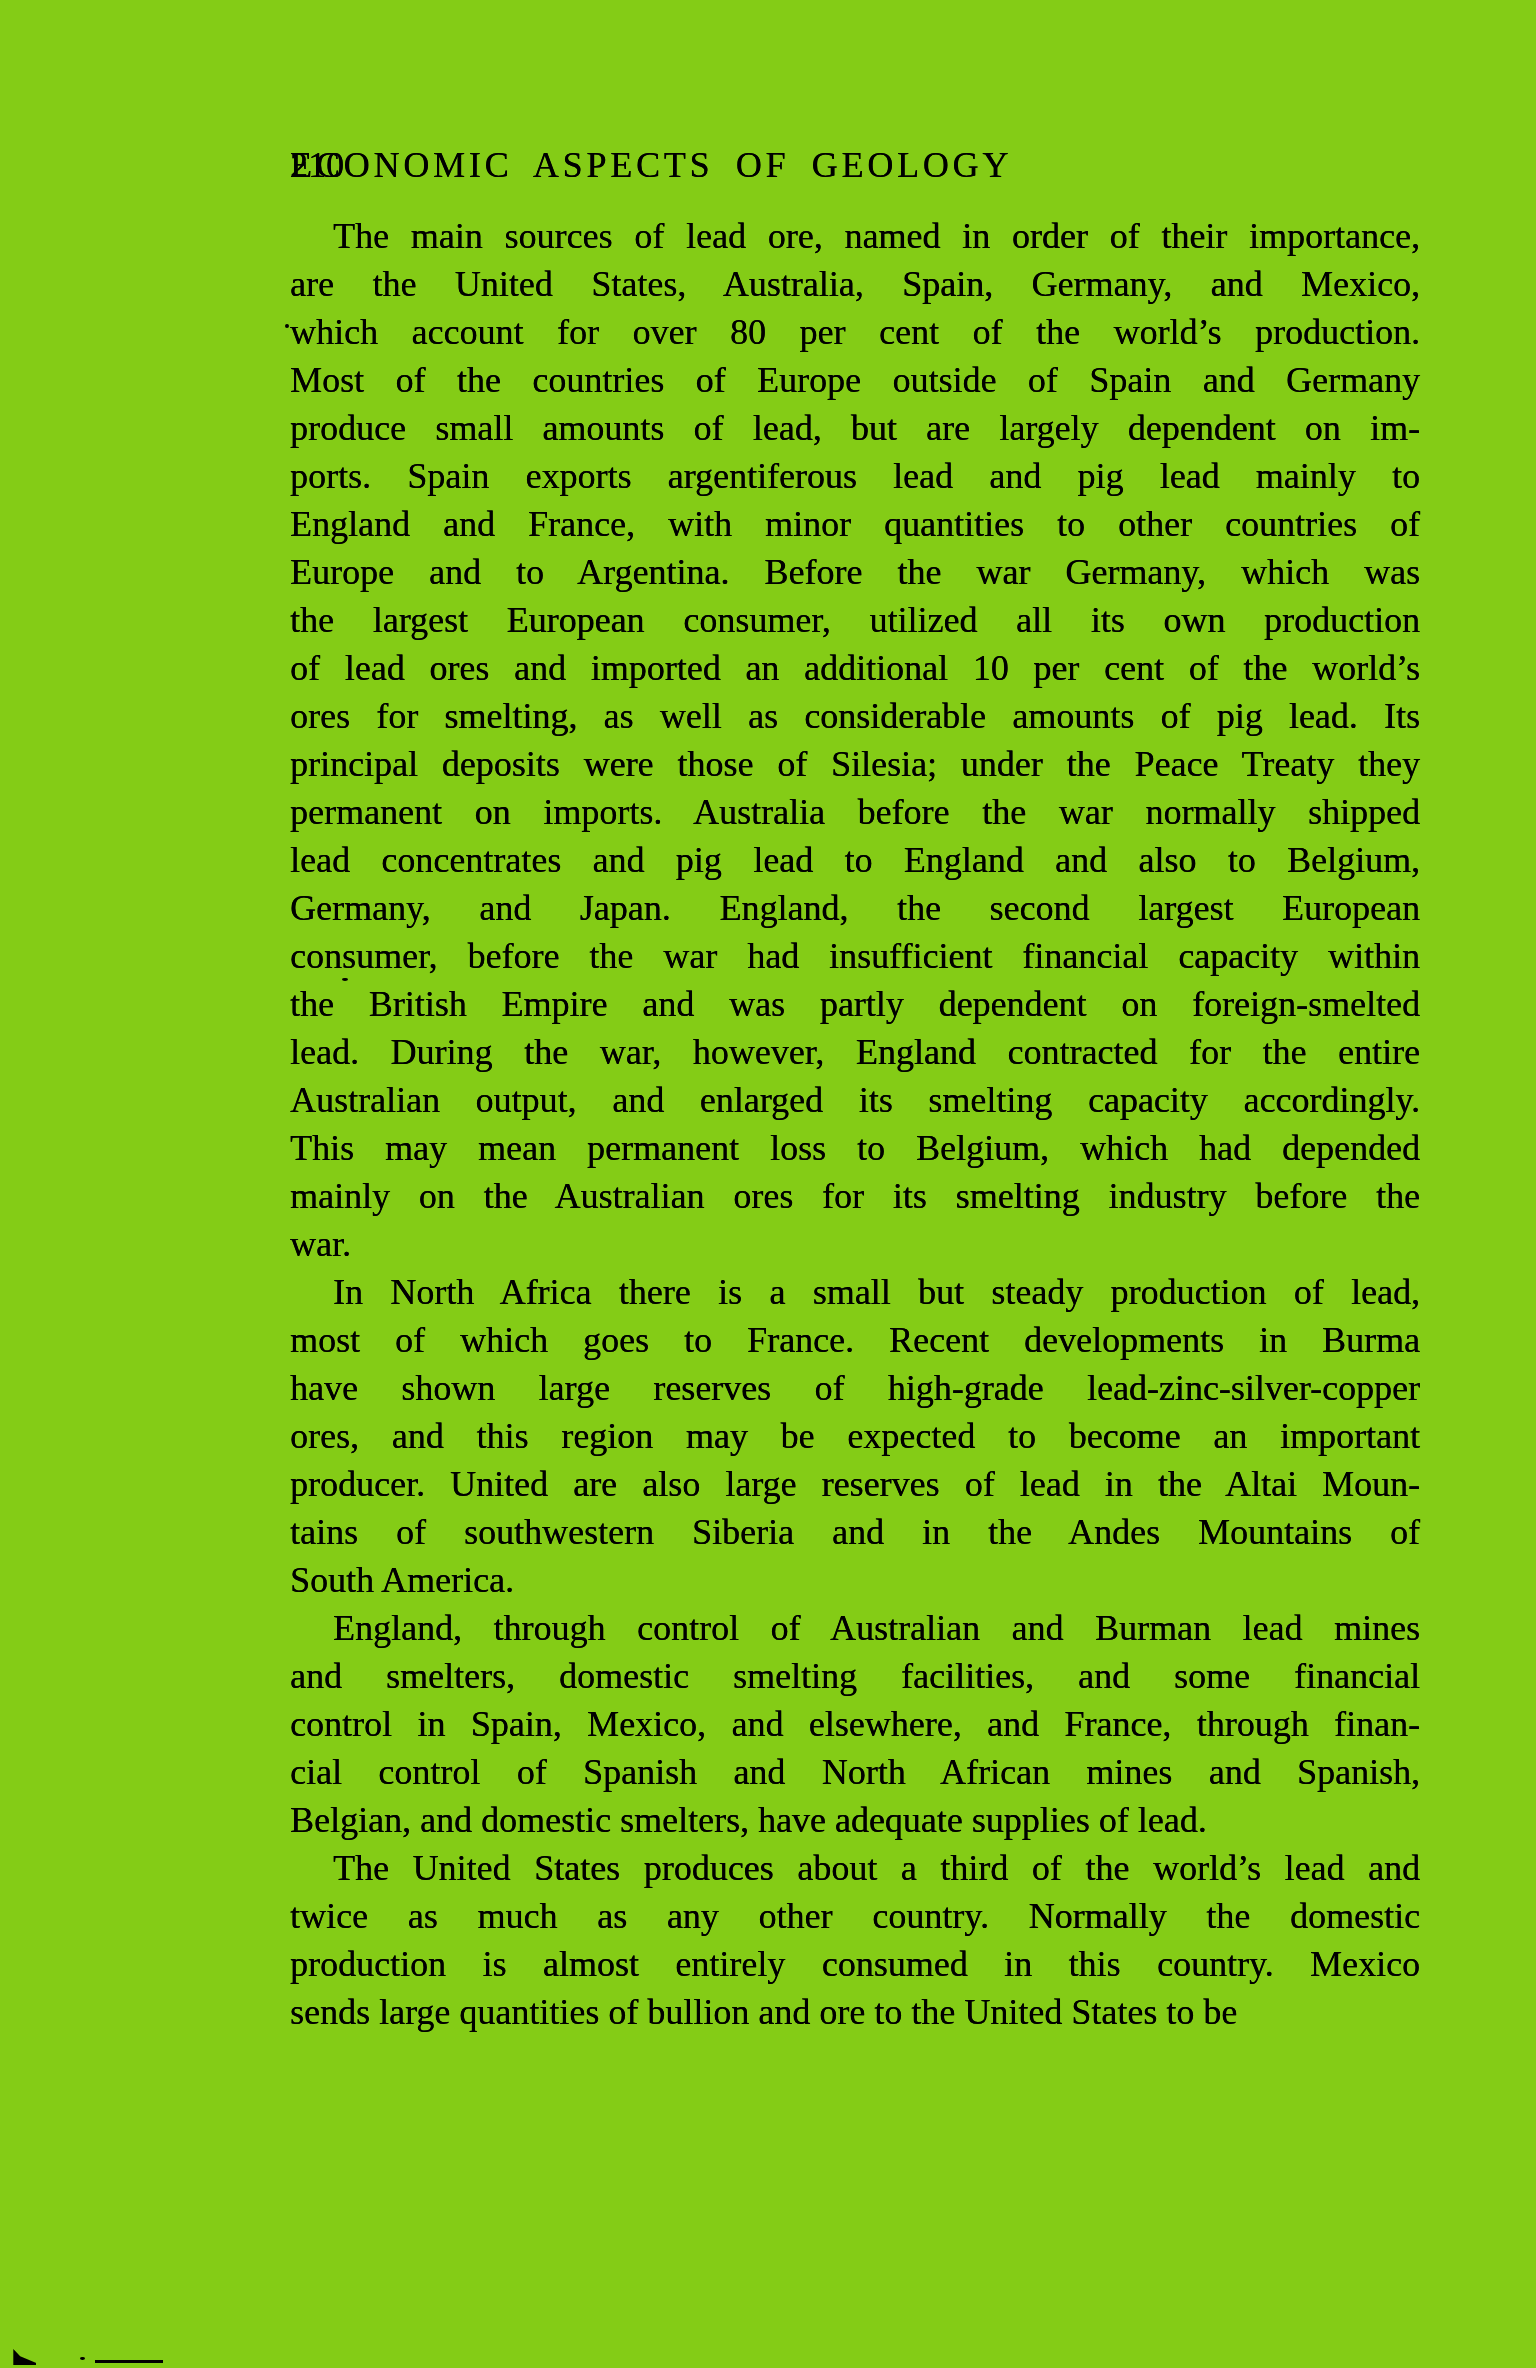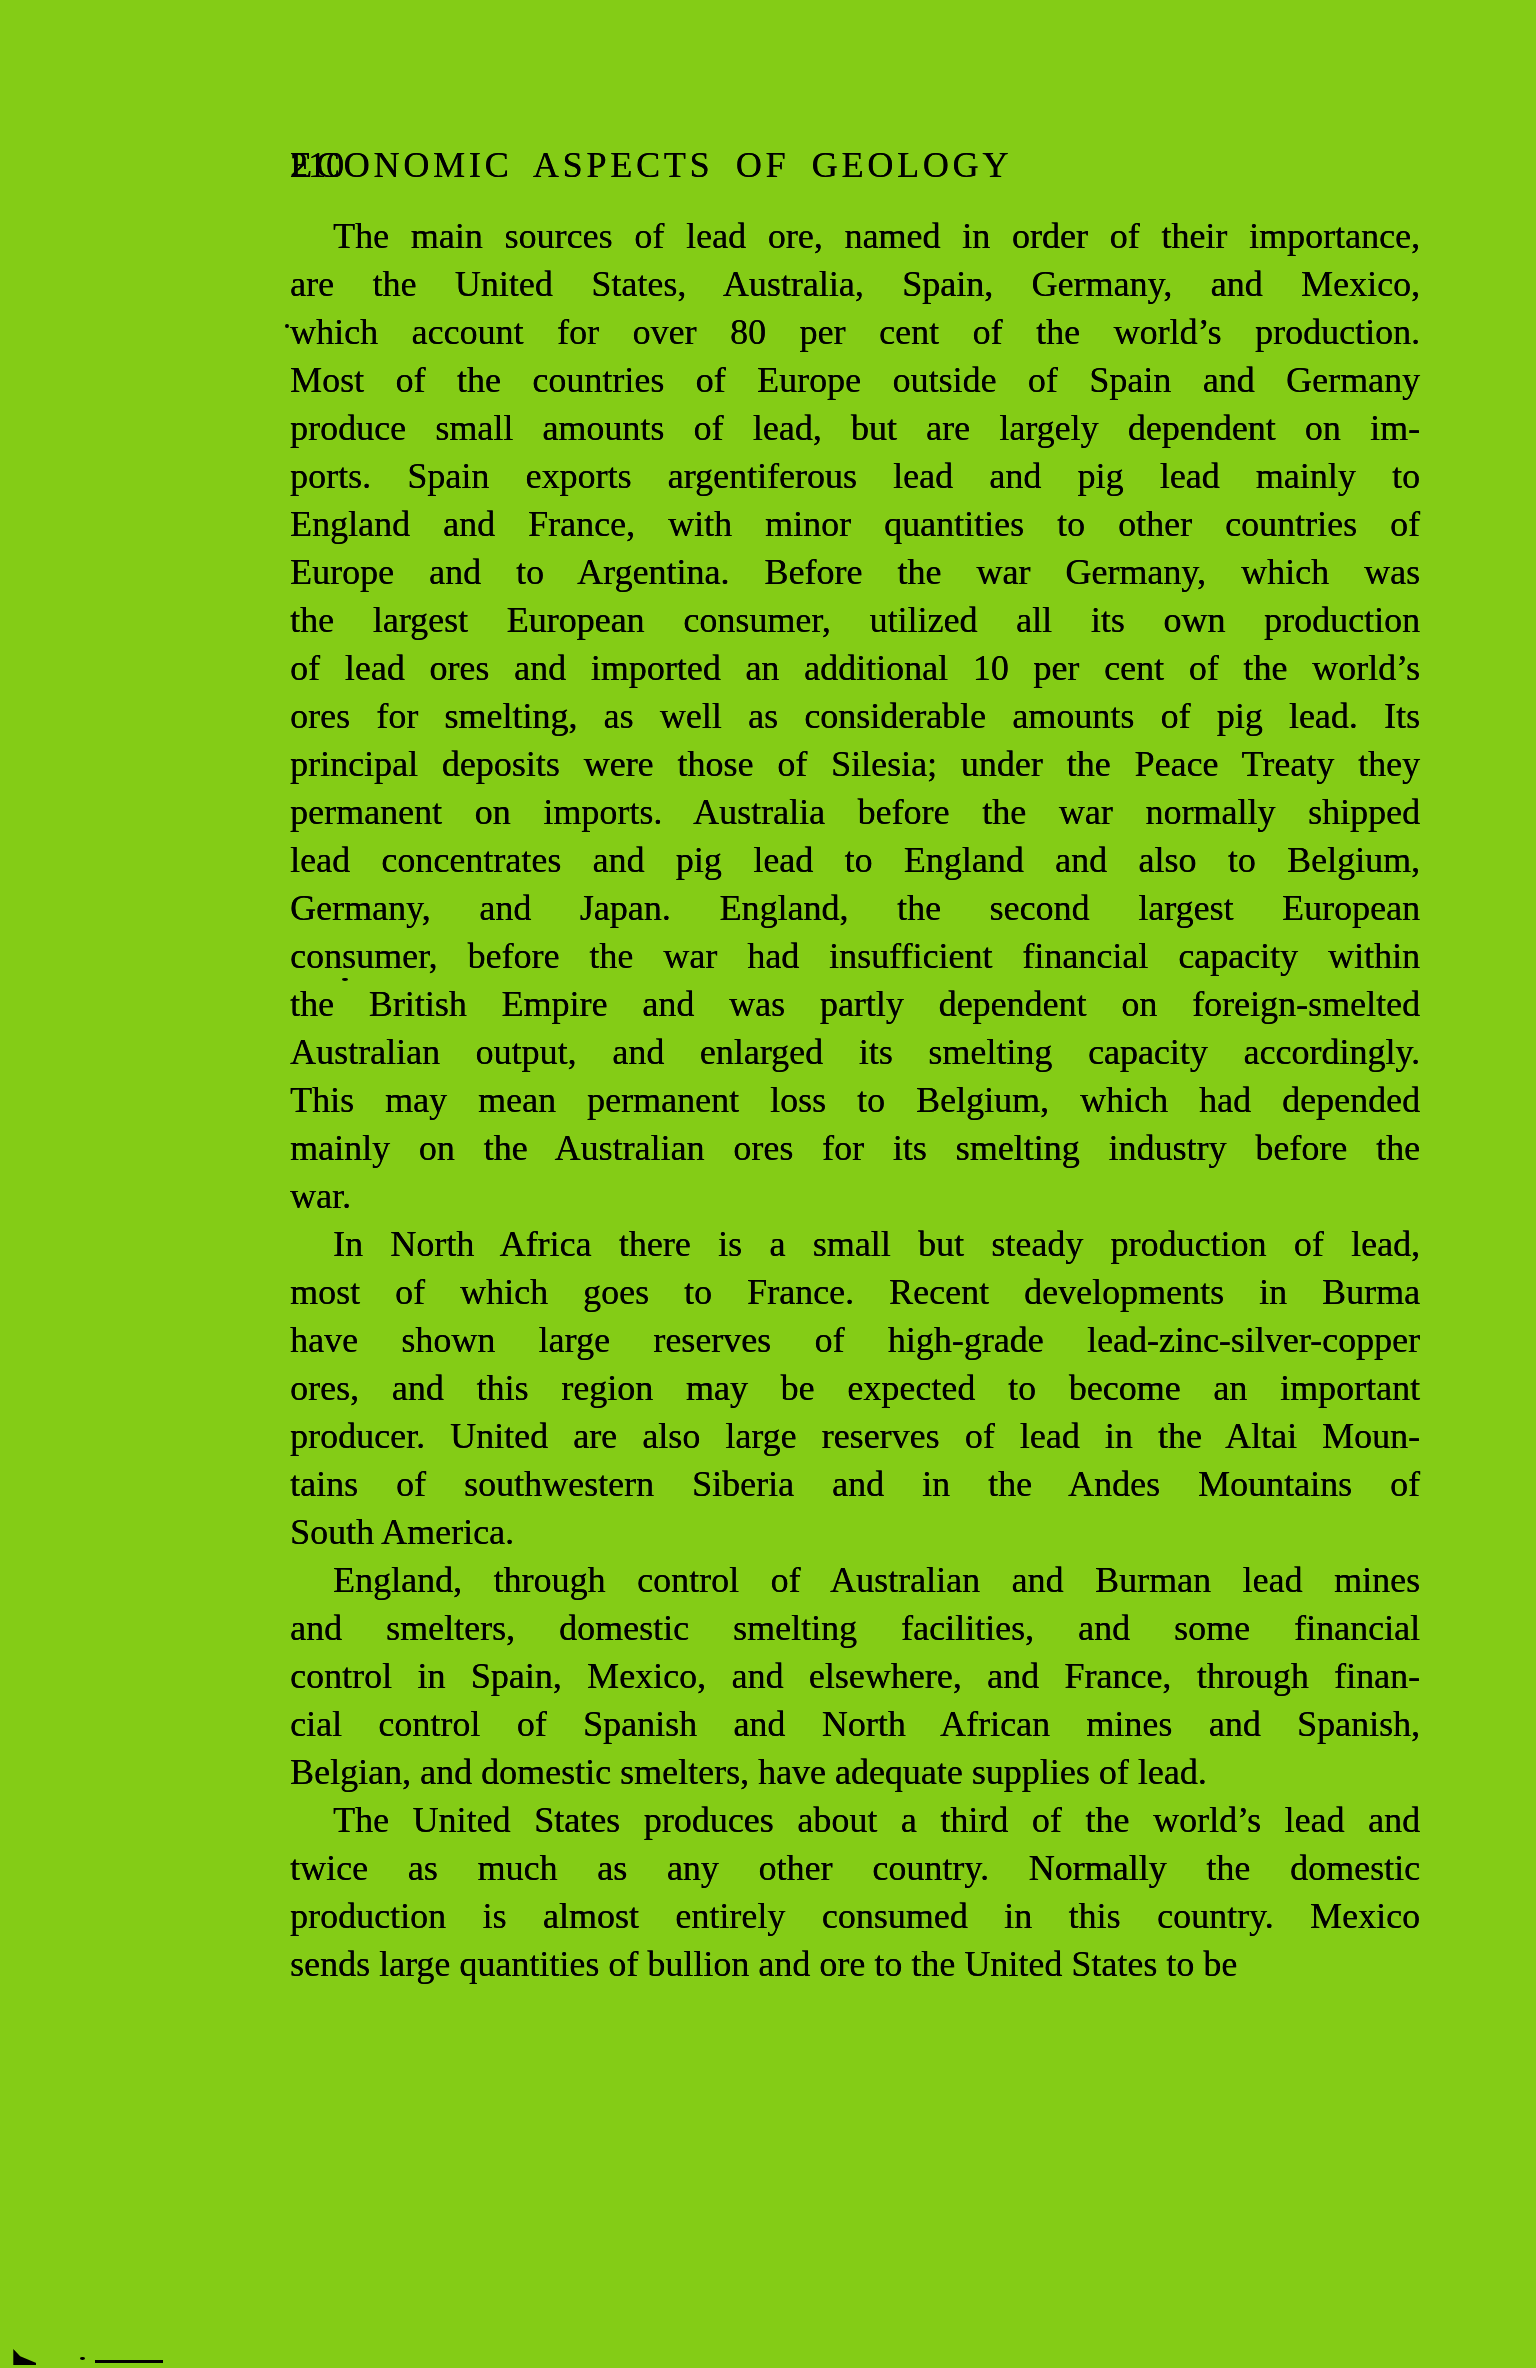--- a/index.html
+++ b/index.html
@@ -80,20 +80,21 @@
       <div class="line">Europe and to Argentina.  Before the war Germany, which was</div>
       <div class="line">the largest European consumer, utilized all its own production</div>
       <div class="line">of lead ores and imported an additional 10 per cent of the world’s</div>
       <div class="line">ores for smelting, as well as considerable amounts of pig lead.  Its</div>
       <div class="line">principal deposits were those of Silesia; under the Peace Treaty they</div>
       <div class="line">permanent on imports.  Australia before the war normally shipped</div>
       <div class="line">lead concentrates and pig lead to England and also to Belgium,</div>
       <div class="line">Germany, and Japan.  England, the second largest European</div>
       <div class="line">consumer, before the war had insufficient financial capacity within</div>
       <div class="line">the British Empire and was partly dependent on foreign-smelted</div>
+      <div class="line">lead.  During the war, however, England contracted for the entire</div>
       <div class="line">Australian output, and enlarged its smelting capacity accordingly.</div>
       <div class="line">This may mean permanent loss to Belgium, which had depended</div>
       <div class="line">mainly on the Australian ores for its smelting industry before the</div>
       <div class="line par-end">war.</div>
       <div class="line first">In North Africa there is a small but steady production of lead,</div>
       <div class="line">most of which goes to France.  Recent developments in Burma</div>
       <div class="line">have shown large reserves of  high-grade lead-zinc-silver-copper</div>
       <div class="line">ores, and this region may be expected to become an important</div>
       <div class="line">producer.  United are also large reserves of lead in the Altai Moun-</div>
       <div class="line">tains of southwestern Siberia and in the Andes Mountains of</div>

